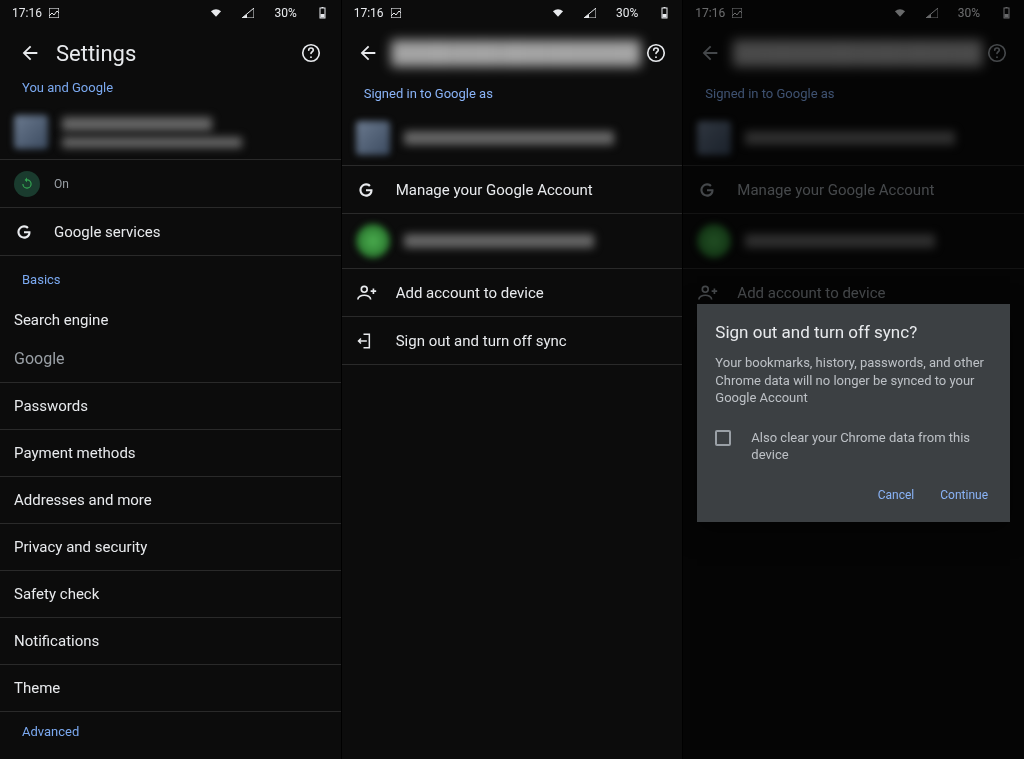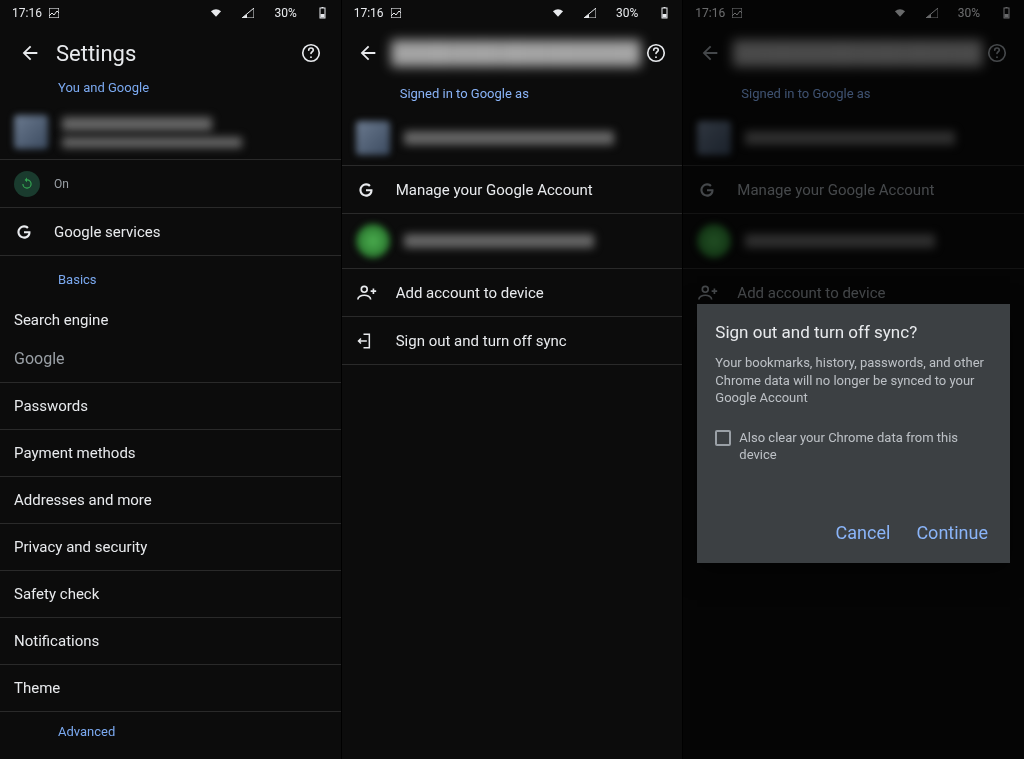--- a/index.html
+++ b/index.html
@@ -9,45 +9,45 @@
   .phone:last-child { border-right: none; }
   .statusbar { display: flex; justify-content: space-between; height: 26px; padding: 0 12px; font-size: 12px; color: #e8eaed; }
   .statusbar .left { display: flex; align-items: center; gap: 6px; }
   .statusbar .right { display: flex; align-items: center; gap: 20px; }
   .stat-icon { width: 12px; height: 12px; display: inline-flex; align-items: center; justify-content: center; }
   .appbar { display: flex; align-items: center; height: 54px; padding: 0 12px; }
   .back-btn { width: 36px; height: 36px; display: flex; align-items: center; justify-content: center; cursor: pointer; }
   .appbar-title { font-size: 22px; font-weight: 400; margin-left: 8px; flex: 1; }
   .appbar-title.blurred { filter: blur(6px); opacity: 0.8; color: #ccc; }
   .help-btn { width: 36px; height: 36px; display: flex; align-items: center; justify-content: center; cursor: pointer; }
-  .section-header { color: #8ab4f8; font-size: 13px; padding: 6px 22px 10px; margin-left: 36px; }
+  .section-header { color: #8ab4f8; font-size: 13px; padding: 6px 22px 10px; }
   .section-header.bluehdr { color: #7ba9f0; }
   .list-item { display: flex; align-items: center; min-height: 48px; padding: 8px 14px; border-bottom: 1px solid #2a2a2a; cursor: pointer; }
   .list-item.noborder { border-bottom: none; }
   .list-item .icon-slot { width: 40px; display: flex; align-items: center; justify-content: flex-start; }
   .list-item .text-slot { flex: 1; display: flex; flex-direction: column; }
   .list-item .title { font-size: 15px; color: #e8eaed; }
   .list-item .subtitle { font-size: 12px; color: #9aa0a6; margin-top: 1px; }
   .blurred-account { display: flex; align-items: center; padding: 10px 14px; border-bottom: 1px solid #2a2a2a; }
   .avatar { width: 34px; height: 34px; border-radius: 4px; background: linear-gradient(135deg,#6b7a8f,#3b4a5f); filter: blur(3px); }
   .avatar.round { border-radius: 50%; background: radial-gradient(circle,#4caf50,#1b5e20); }
   .blurred-lines { margin-left: 14px; display: flex; flex-direction: column; gap: 6px; }
   .blurred-line { background: #666; filter: blur(4px); border-radius: 2px; }
   .simple-item { padding: 14px 14px; border-bottom: 1px solid #2a2a2a; cursor: pointer; }
   .simple-item .title { font-size: 15px; }
   .simple-item .subtitle { font-size: 16px; color: #9aa0a6; margin-top: 20px; }
   .scrim { position: absolute; inset: 0; background: rgba(0,0,0,0.55); z-index: 5; }
   .dialog { position: absolute; z-index: 10; left: 14px; right: 14px; top: 304px; background: #3c4043; border-radius: 0; padding: 18px 18px 10px; box-shadow: 0 8px 24px rgba(0,0,0,0.5); }
   .dialog-title { font-size: 17px; color: #e8eaed; margin-bottom: 12px; }
   .dialog-body { font-size: 13px; color: #bdc1c6; line-height: 1.35; margin-bottom: 22px; }
-  .dialog-check { display: flex; align-items: flex-start; gap: 8px; margin-bottom: 14px; }
+  .dialog-check { display: flex; align-items: flex-start; gap: 20px; margin-bottom: 14px; }
   .checkbox { width: 16px; height: 16px; border: 2px solid #9aa0a6; border-radius: 2px; flex-shrink: 0; margin-top: 1px; cursor: pointer; }
   .dialog-check-label { font-size: 13px; color: #bdc1c6; line-height: 1.35; }
   .dialog-actions { display: flex; justify-content: flex-end; gap: 18px; padding: 4px 0; }
-  .dialog-btn { font-size: 18px; color: #8ab4f8; cursor: pointer; padding: 6px 4px; margin-top: 34px; }
+  .dialog-btn { font-size: 12px; color: #8ab4f8; cursor: pointer; padding: 6px 4px; }
   .sync-circle { width: 26px; height: 26px; border-radius: 50%; background: #1a3b2e; display: flex; align-items: center; justify-content: center; }
   svg { display: block; }
 </style>
 </head>
 <body>
 
 <div class="container">
 
   <div class="phone">
     <div class="statusbar">

